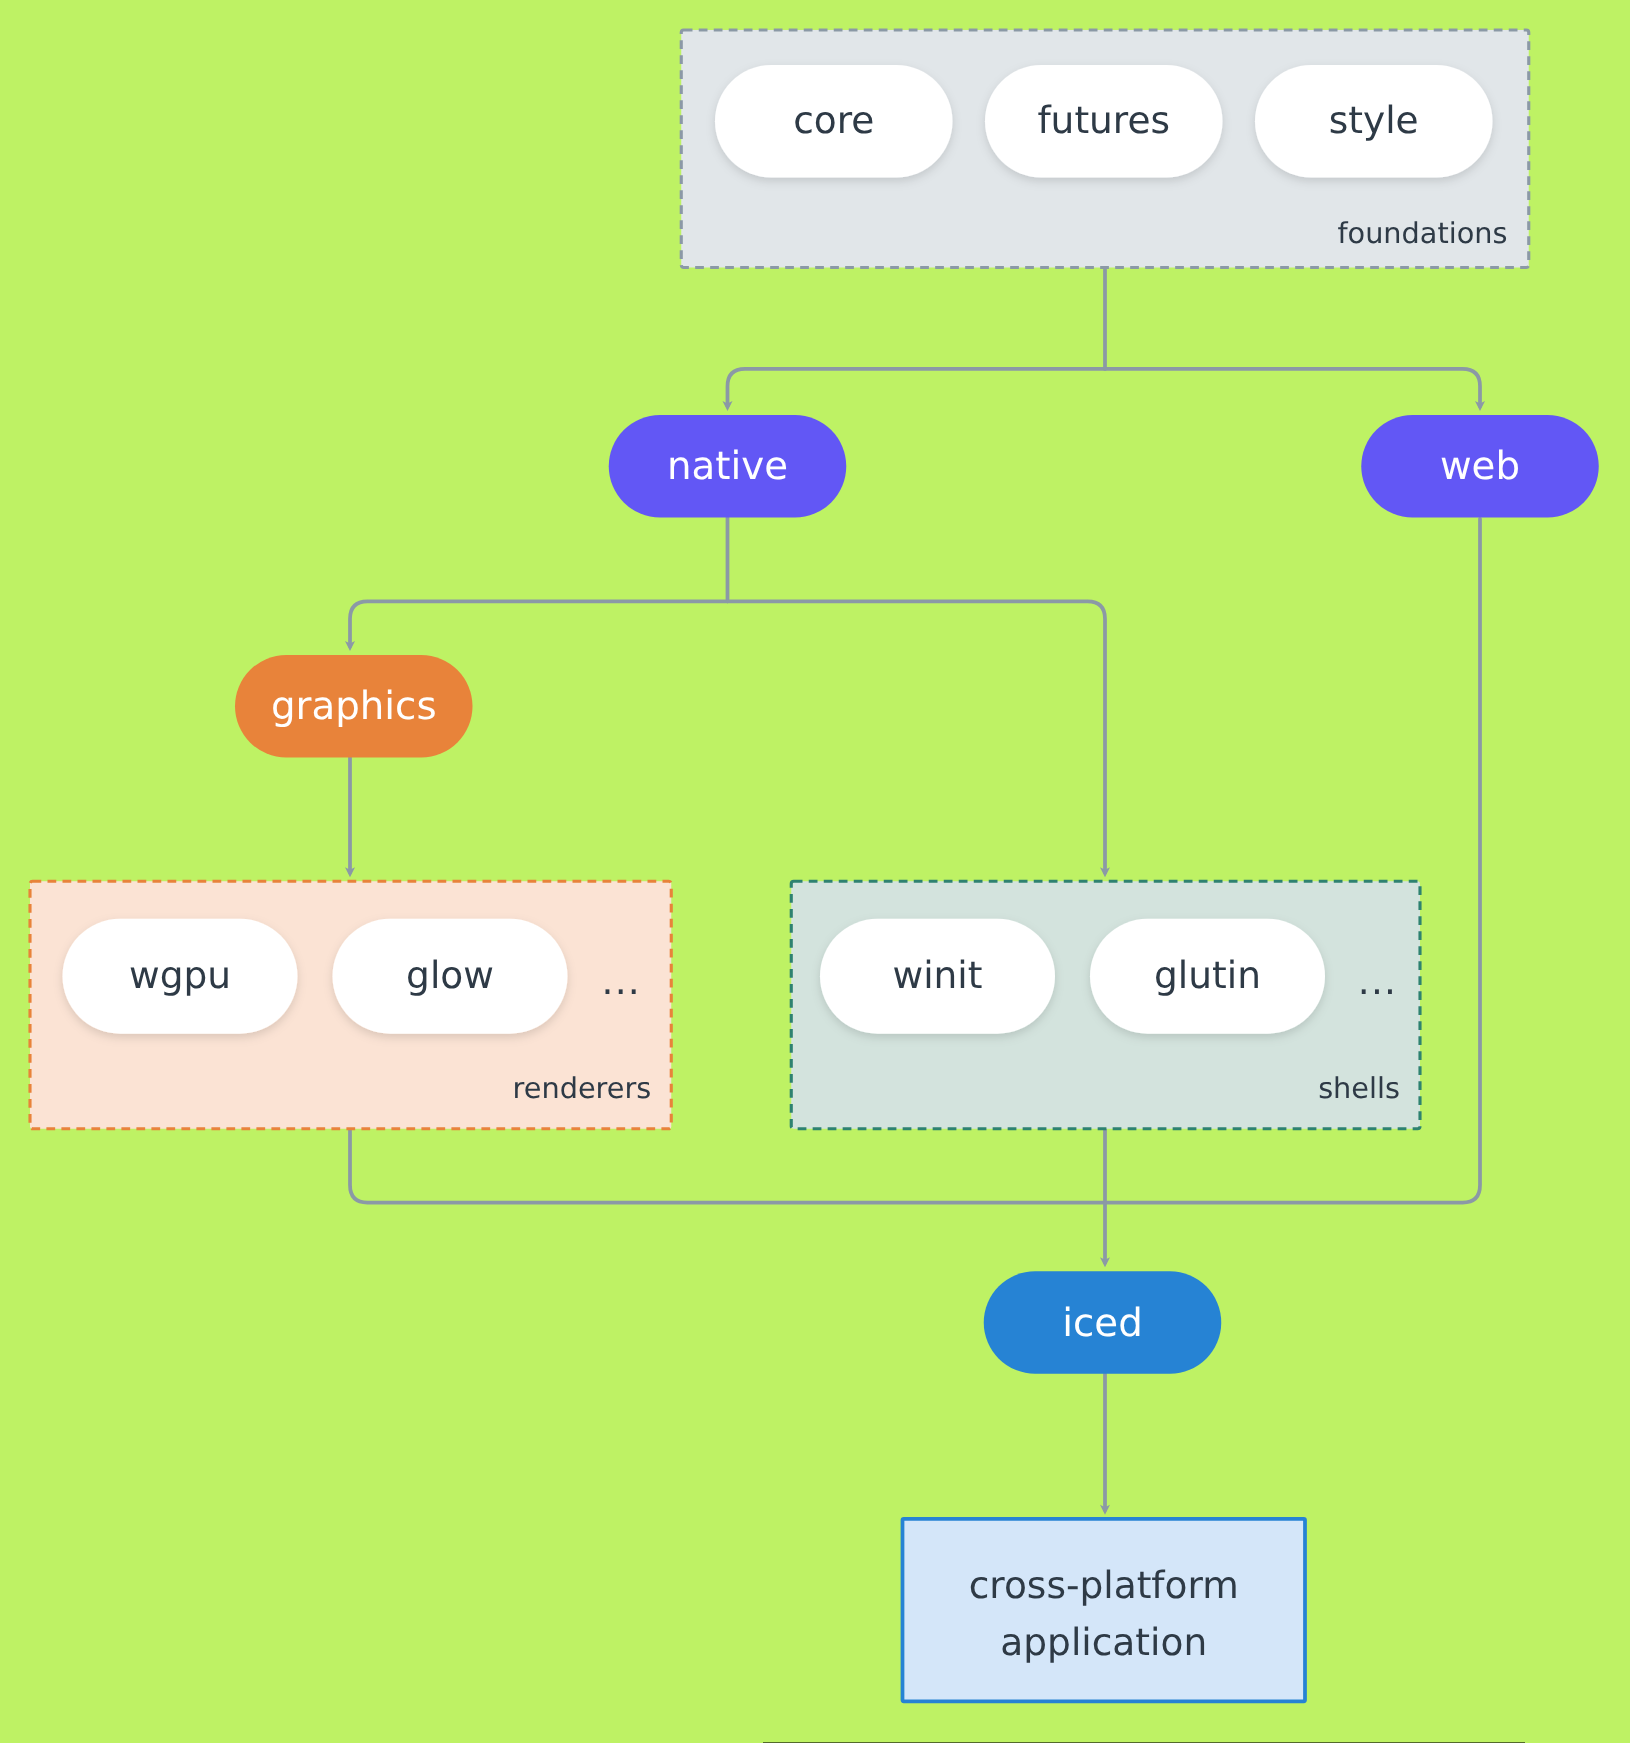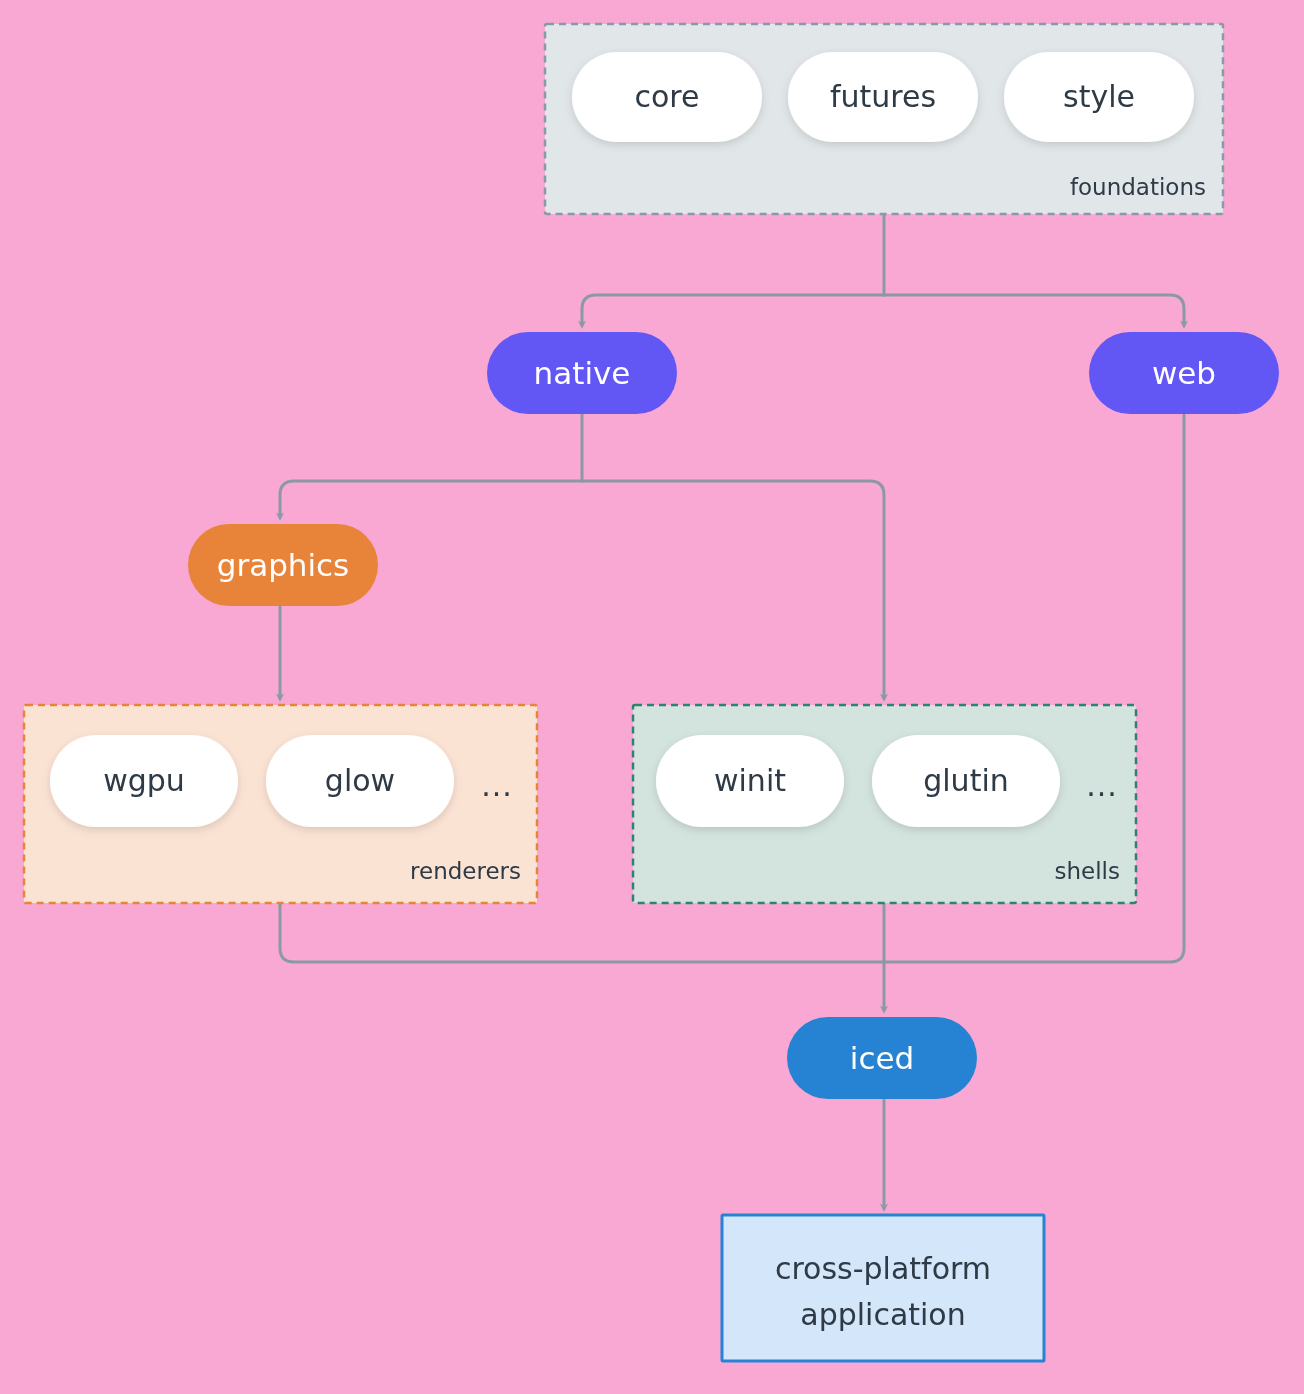--- a/index.html
+++ b/index.html
@@ -10,21 +10,21 @@
   body {
     width: 1304px;
     height: 1394px;
     font-family: "DejaVu Sans", sans-serif;
     overflow: hidden;
   }
   #diagram-root {
     position: relative;
     width: 1304px;
     height: 1394px;
-    background: #f9a8d4;
+    background: #bef264;
   }
   svg#diagram-svg {
     position: absolute;
     left: 0;
     top: 0;
     width: 1304px;
     height: 1394px;
     display: block;
   }
   .cluster-rect { stroke-width: 2.5; }

